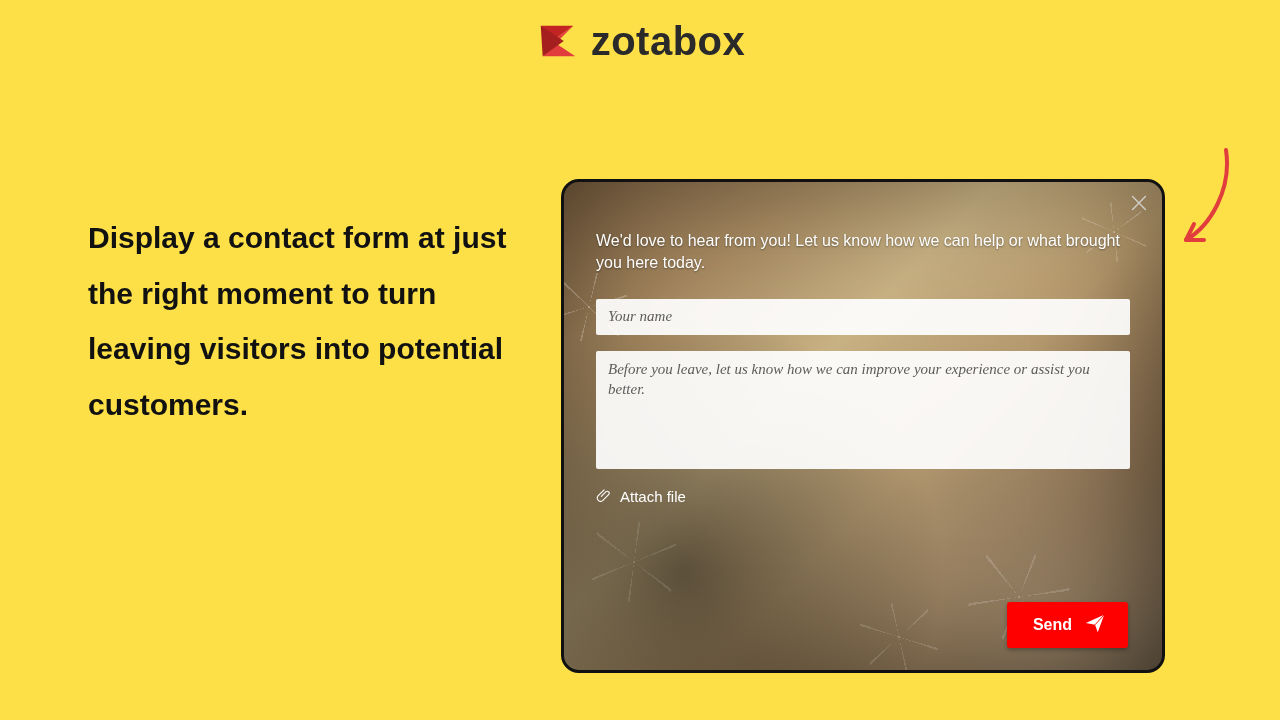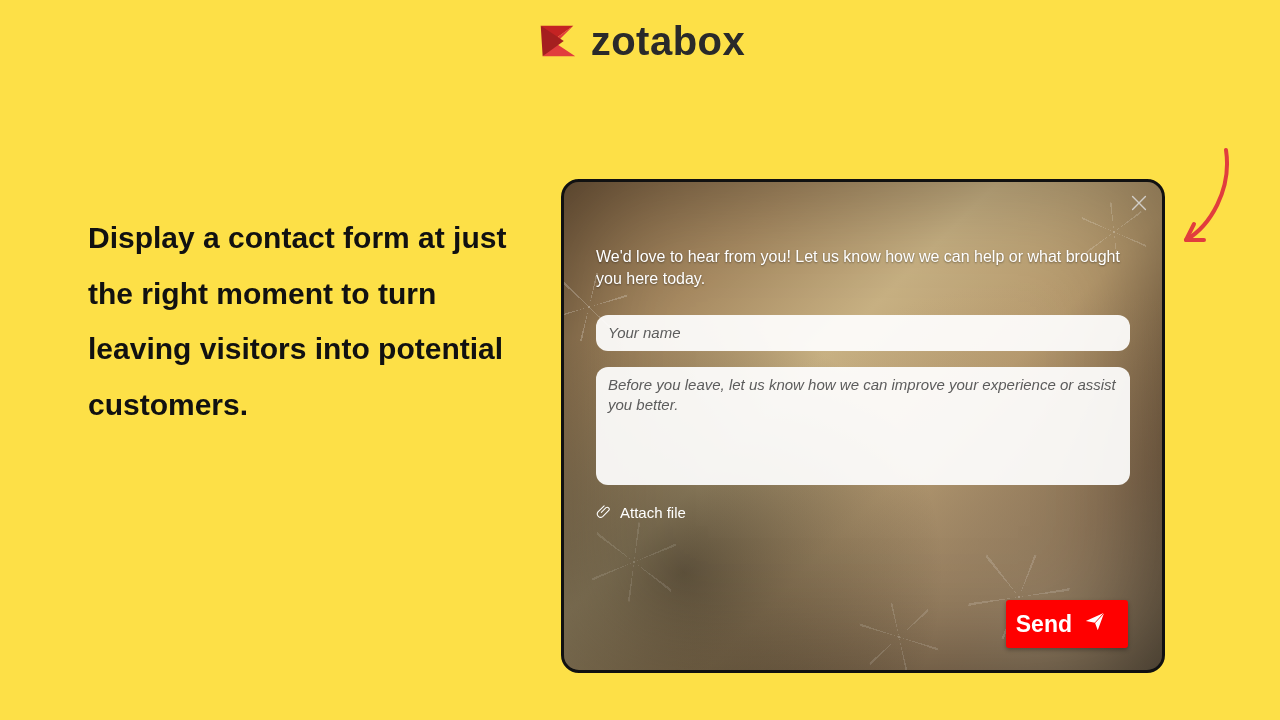--- a/index.html
+++ b/index.html
@@ -117,37 +117,37 @@
     right: 32px;
     top: 34px;
   }
   .popup-title {
     font-size: 28px;
     line-height: 1.2;
     font-weight: 700;
     text-shadow: 0 1px 2px rgba(0,0,0,0.4);
   }
   .popup-sub {
-    margin-top: 30px;
+    margin-top: 14px;
     font-size: 16px;
     line-height: 1.4;
     color: #fff;
     text-shadow: 0 1px 2px rgba(0,0,0,0.4);
   }
   .form-row {
     margin-top: 24px;
     display: flex;
     gap: 16px;
   }
   .field, .field-area {
     background: rgba(255,255,255,0.92);
     border: none;
-    border-radius: 12px;
+    border-radius: 2px;
     color: #5a5a5a;
-    font-family: Liberation Sans, sans-serif;
+    font-family: Liberation Serif, serif;
     font-style: italic;
     font-size: 15px;
     padding: 8px 12px;
   }
   .field::placeholder, .field-area::placeholder {
     color: #5c5c5c;
     font-style: italic;
   }
   .field {
     height: 36px;
@@ -169,24 +169,24 @@
     font-size: 15px;
   }
   .send-btn {
     position: absolute;
     right: 34px;
     bottom: 22px;
     background: #ff0000;
     color: #fff;
     border: none;
     border-radius: 3px;
-    padding: 10px 22px 10px 10px;
+    padding: 10px 22px 10px 26px;
     font-family: 'Comic Sans MS', cursive, sans-serif;
     font-weight: 700;
-    font-size: 23px;
+    font-size: 16px;
     display: inline-flex;
     align-items: center;
     gap: 12px;
     cursor: pointer;
     box-shadow: 0 2px 4px rgba(0,0,0,0.3);
   }
 </style>
 </head>
 <body>
 

